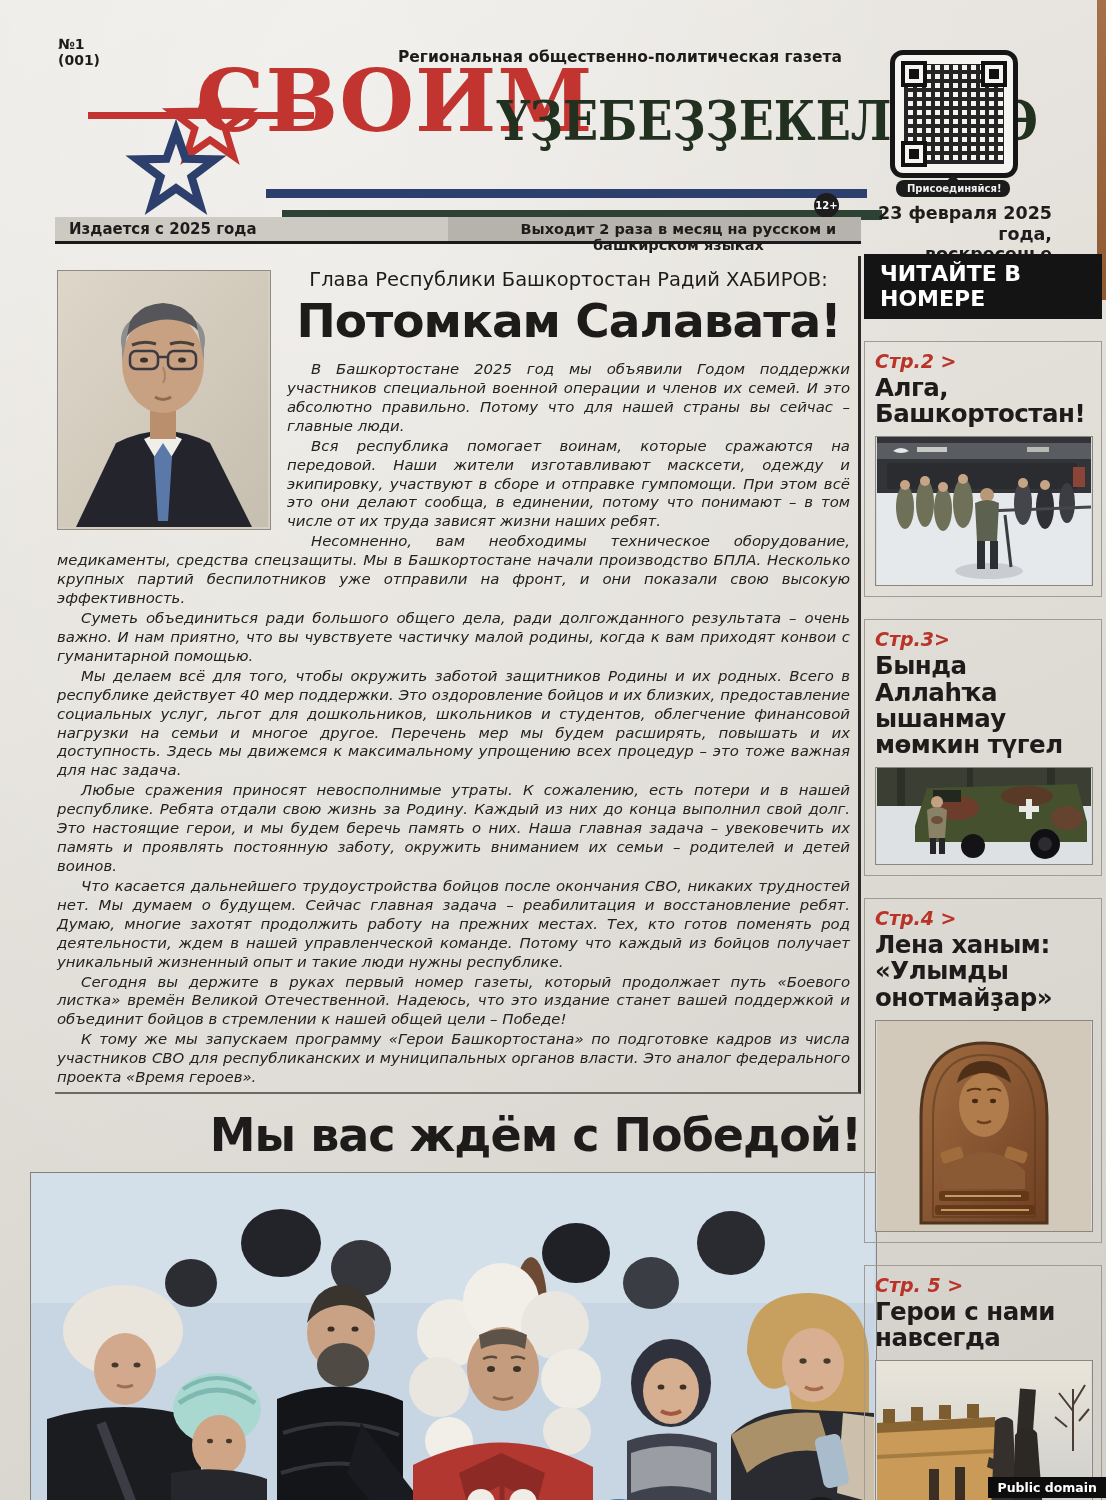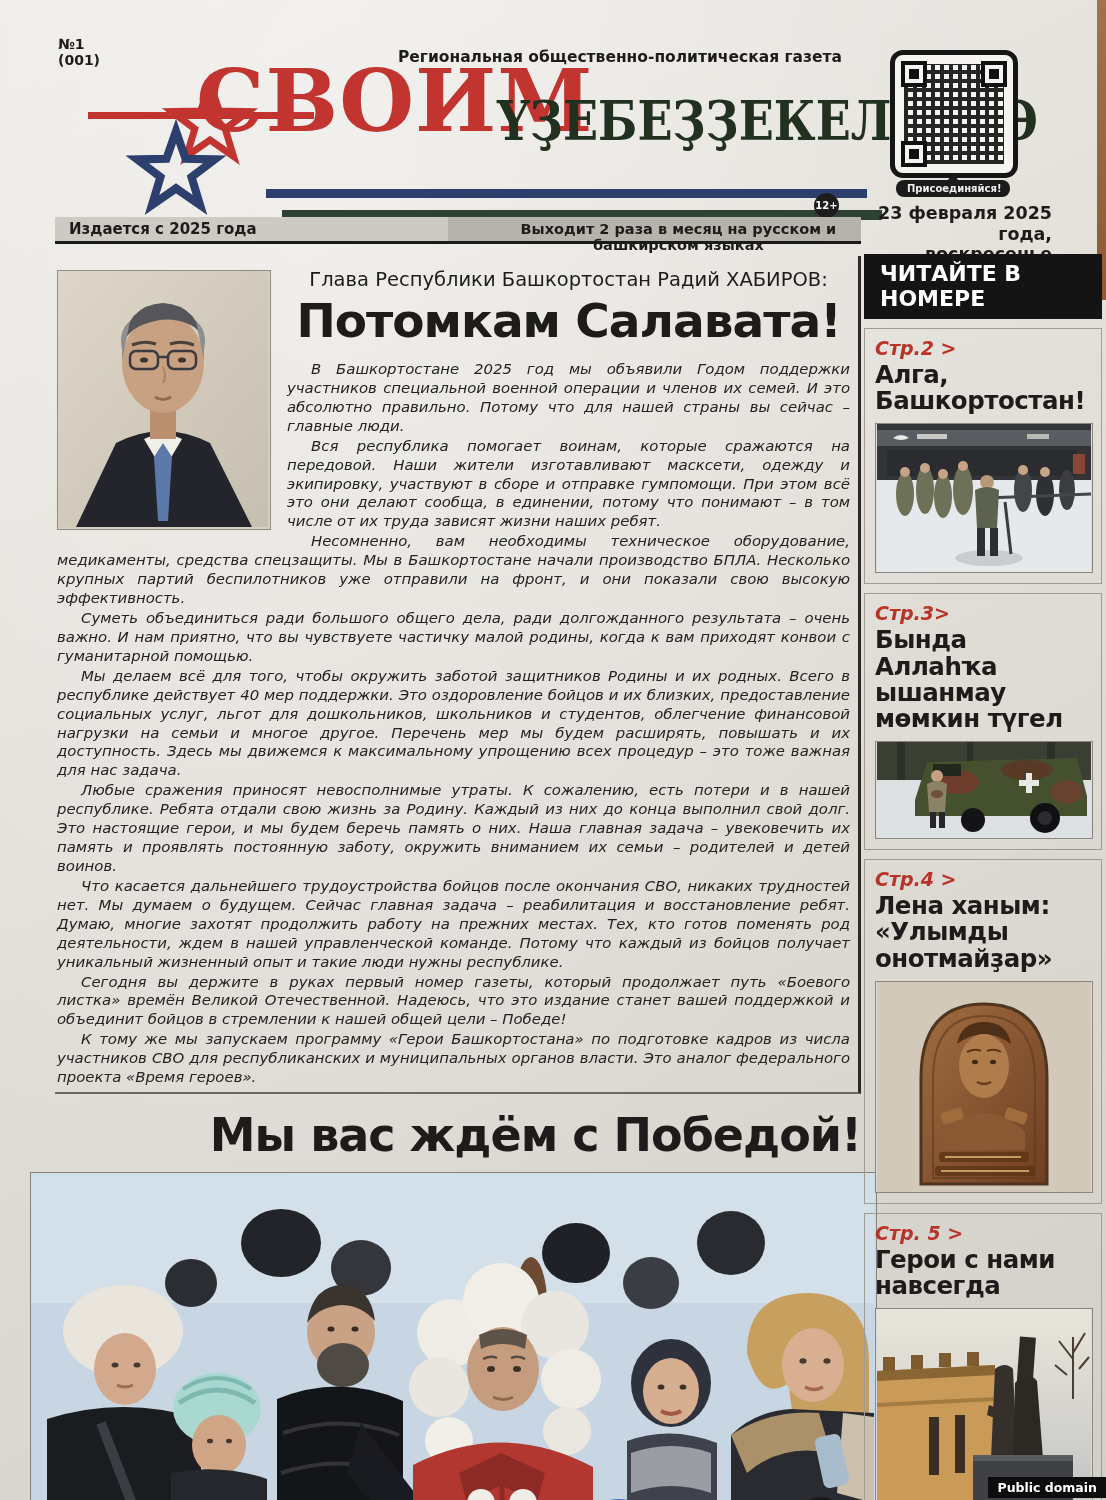--- a/index.html
+++ b/index.html
@@ -73,21 +73,21 @@
   .h2{ text-align:right;font-weight:bold;font-size:46px;letter-spacing:-1px;margin:14px 0 10px;}
   .main-photo{margin-left:-25px;width:845px;height:474px;border:1px solid #85817a;background:#cdd9e4;}
   .main-photo svg{display:block;}
 
   
   .sidebar{position:absolute;left:864px;top:254px;width:238px;}
   .side-header{background:#141414;color:#fff;font-weight:bold;font-size:22px;padding:7px 16px 8px;position:relative;}
   .arrow-stem{position:absolute;right:14px;top:24px;width:10px;height:16px;background:#141414;transform:rotate(14deg);}
   .arrow-head{position:absolute;right:6px;top:38px;width:0;height:0;
     border-left:13px solid transparent;border-right:13px solid transparent;border-top:15px solid #141414;transform:rotate(14deg);}
-  .side-item{border:1px solid #a09b93;margin-top:9px;padding:8px 10px 10px;box-sizing:border-box;}
+  .side-item{border:1px solid #a09b93;margin-top:22px;padding:8px 10px 10px;box-sizing:border-box;}
   .side-ref{color:#b93328;font-weight:bold;font-style:italic;font-size:19px;}
   .side-title{font-weight:bold;font-size:24.5px;line-height:1.07;letter-spacing:-0.5px;white-space:pre-line;margin:3px 0 9px;}
   .side-img{width:100%;border:1px solid #8a8680;display:block;background:#d8dbd9;}
   .side-img svg{display:block;width:100%;}
 
   .pd-badge{position:absolute;right:0;bottom:2px;background:#0d0d0d;color:#fff;font-weight:bold;font-size:12.5px;padding:3px 9px;margin-top:24px;}
 </style>
 </head>
 <body>
 

